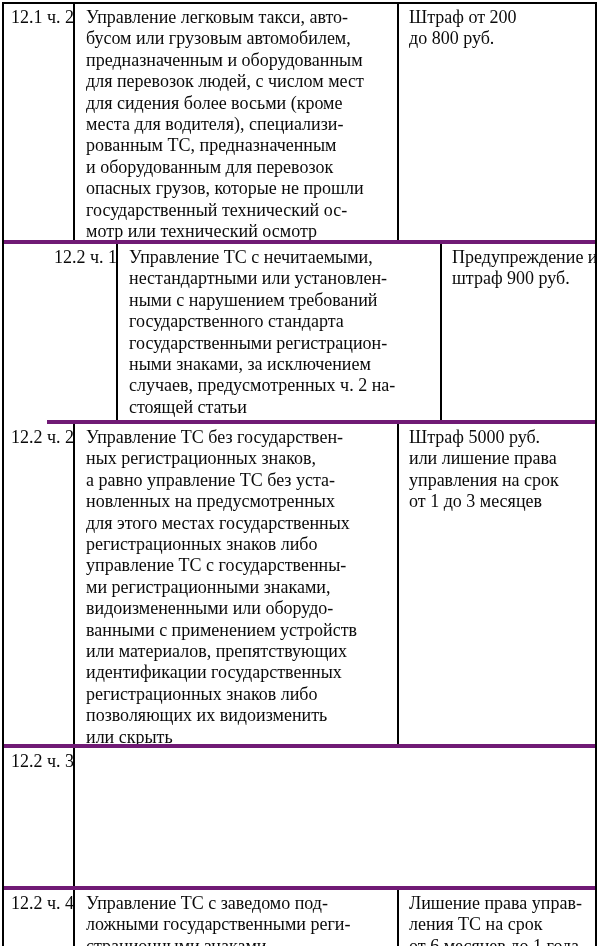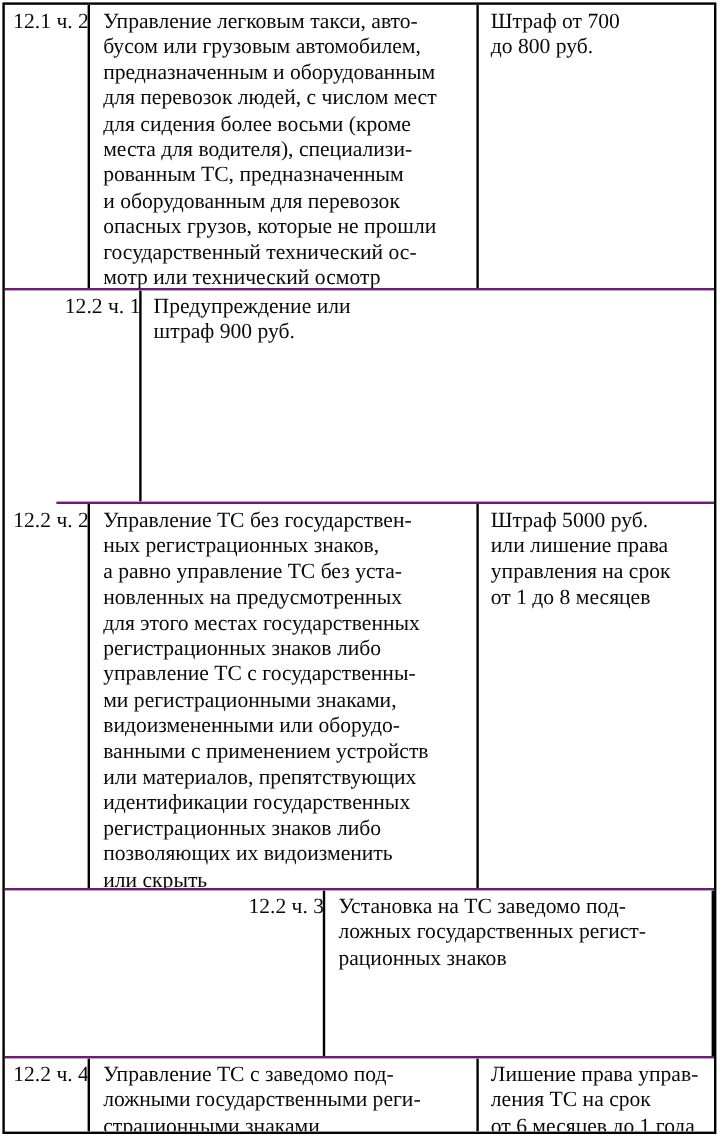--- a/index.html
+++ b/index.html
@@ -16,21 +16,21 @@
   }
   .penalties-table {
     box-sizing: border-box;
     margin: 2px 0 0 2px;
     width: 595px;
     border: 2px solid #000000;
     background: #ffffff;
   }
   .trow {
     display: flex;
-    border-bottom: 2px solid #701a75;
+    border-bottom: 4px solid #701a75;
     overflow: hidden;
   }
   .trow:last-child {
     border-bottom: none;
   }
   .cell {
     box-sizing: border-box;
     font-size: 18px;
     line-height: 21.4px;
     white-space: pre;
@@ -51,47 +51,55 @@
   }
   .cell-penalty {
     flex: 1;
     padding-left: 10px;
     padding-right: 3px;
   }
   
   .r0 { height: 236px; }
   .r1 { height: 176px; margin-left: 43px; }
   .r2 { height: 320px; }
-  .r3 { height: 138px; justify-content: flex-end; }
+  .r3 { height: 138px; }
   .r4 { height: 61px; }
 </style>
 </head>
 <body>
 
 <div class="penalties-table">
 
   <div class="trow r0">
     <div class="cell cell-article">12.1 ч. 2</div>
     <div class="cell cell-violation">Управление легковым такси, авто-
 бусом или грузовым автомобилем,
 предназначенным и оборудованным
 для перевозок людей, с числом мест
 для сидения более восьми (кроме
 места для водителя), специализи-
 рованным ТС, предназначенным
 и оборудованным для перевозок
 опасных грузов, которые не прошли
 государственный технический ос-
 мотр или технический осмотр</div>
-    <div class="cell cell-penalty">Штраф от 700
+    <div class="cell cell-penalty">Штраф от 200
 до 800 руб.</div>
   </div>
 
   <div class="trow r1">
     <div class="cell cell-article">12.2 ч. 1</div>
+    <div class="cell cell-violation">Управление ТС с нечитаемыми,
+нестандартными или установлен-
+ными с нарушением требований
+государственного стандарта
+государственными регистрацион-
+ными знаками, за исключением
+случаев, предусмотренных ч. 2 на-
+стоящей статьи</div>
     <div class="cell cell-penalty">Предупреждение или
 штраф 900 руб.</div>
   </div>
 
   <div class="trow r2">
     <div class="cell cell-article">12.2 ч. 2</div>
     <div class="cell cell-violation">Управление ТС без государствен-
 ных регистрационных знаков,
 а равно управление ТС без уста-
 новленных на предусмотренных
@@ -102,28 +110,25 @@
 видоизмененными или оборудо-
 ванными с применением устройств
 или материалов, препятствующих
 идентификации государственных
 регистрационных знаков либо
 позволяющих их видоизменить
 или скрыть</div>
     <div class="cell cell-penalty">Штраф 5000 руб.
 или лишение права
 управления на срок
-от 1 до 8 месяцев</div>
+от 1 до 3 месяцев</div>
   </div>
 
   <div class="trow r3">
     <div class="cell cell-article">12.2 ч. 3</div>
-    <div class="cell cell-violation">Установка на ТС заведомо под-
-ложных государственных регист-
-рационных знаков</div>
   </div>
 
   <div class="trow r4">
     <div class="cell cell-article">12.2 ч. 4</div>
     <div class="cell cell-violation">Управление ТС с заведомо под-
 ложными государственными реги-
 страционными знаками</div>
     <div class="cell cell-penalty">Лишение права управ-
 ления ТС на срок
 от 6 месяцев до 1 года</div>

